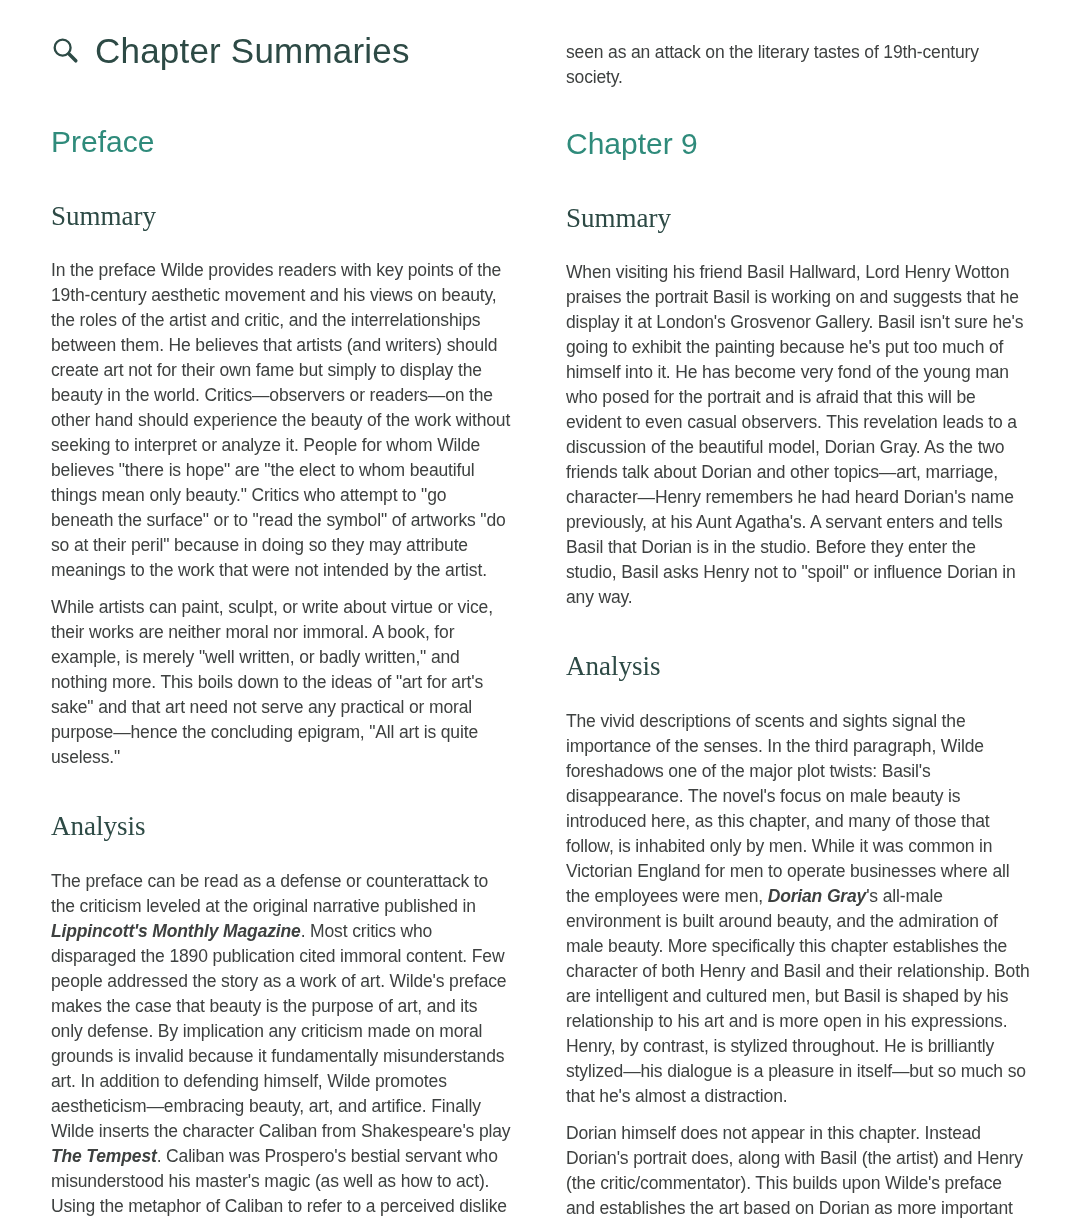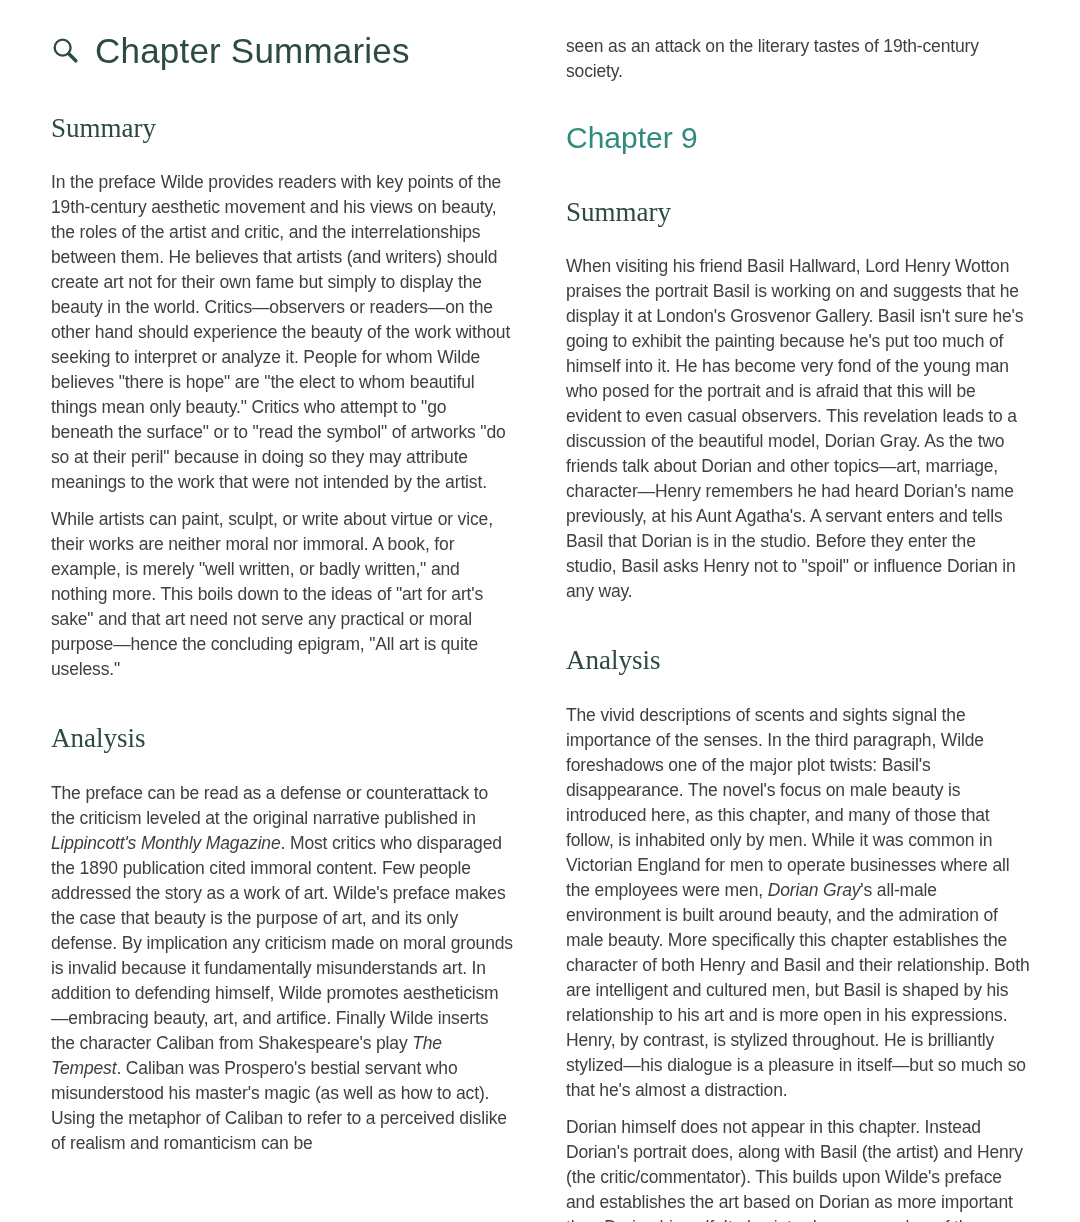--- a/index.html
+++ b/index.html
@@ -27,39 +27,40 @@
     margin: 52px 0 0 0; line-height: 1.2;
   }
   h3 {
     font-size: 27px; font-weight: 400; color: #2d4a45;
     margin: 40px 0 26px 0; line-height: 1.2; font-family: Liberation Serif, serif;
   }
   p {
     font-size: 17.5px; line-height: 25px; color: #3e4140;
     margin: 0 0 12px 0; letter-spacing: -0.15px;
   }
-  .it { font-style: italic; }
+  .it { font-style: italic; font-weight: bold; }
   .col-right h2 { margin-top: 36px; }
-  .col-right .continuation { margin-top: 8px; }
+  .col-right .continuation { margin-top: 14px; }
 </style>
 </head>
 <body>
 
 <div class="page">
   <div class="columns">
 
     <div class="col-left">
       <div class="title-row">
         <svg width="31" height="31" viewBox="0 0 32 32" aria-hidden="true">
           <circle cx="12" cy="12" r="8.2" fill="none" stroke="#2d4a45" stroke-width="2.4"></circle>
           <line x1="18.4" y1="18.4" x2="25.6" y2="25.6" stroke="#2d4a45" stroke-width="3.6" stroke-linecap="round"></line>
         </svg>
         <h1>Chapter Summaries</h1>
       </div>
 
+      <h2>Preface</h2>
 
       <h3>Summary</h3>
 
       <p>In the preface Wilde provides readers with key points of the 19th-century aesthetic movement and his views on beauty, the roles of the artist and critic, and the interrelationships between them. He believes that artists (and writers) should create art not for their own fame but simply to display the beauty in the world. Critics—observers or readers—on the other hand should experience the beauty of the work without seeking to interpret or analyze it. People for whom Wilde believes "there is hope" are "the elect to whom beautiful things mean only beauty." Critics who attempt to "go beneath the surface" or to "read the symbol" of artworks "do so at their peril" because in doing so they may attribute meanings to the work that were not intended by the artist.</p>
       <p>While artists can paint, sculpt, or write about virtue or vice, their works are neither moral nor immoral. A book, for example, is merely "well written, or badly written," and nothing more. This boils down to the ideas of "art for art's sake" and that art need not serve any practical or moral purpose—hence the concluding epigram, "All art is quite useless."</p>
 
       <h3>Analysis</h3>
 
       <p><span>The preface can be read as a defense or counterattack to the criticism leveled at the original narrative published in </span><span class="it">Lippincott's Monthly Magazine</span><span>. Most critics who disparaged the 1890 publication cited immoral content. Few people addressed the story as a work of art. Wilde's preface makes the case that beauty is the purpose of art, and its only defense. By implication any criticism made on moral grounds is invalid because it fundamentally misunderstands art. In addition to defending himself, Wilde promotes aestheticism—embracing beauty, art, and artifice. Finally Wilde inserts the character Caliban from Shakespeare's play </span><span class="it">The Tempest</span><span>. Caliban was Prospero's bestial servant who misunderstood his master's magic (as well as how to act). Using the metaphor of Caliban to refer to a perceived dislike of realism and romanticism can be</span></p>
     </div>

